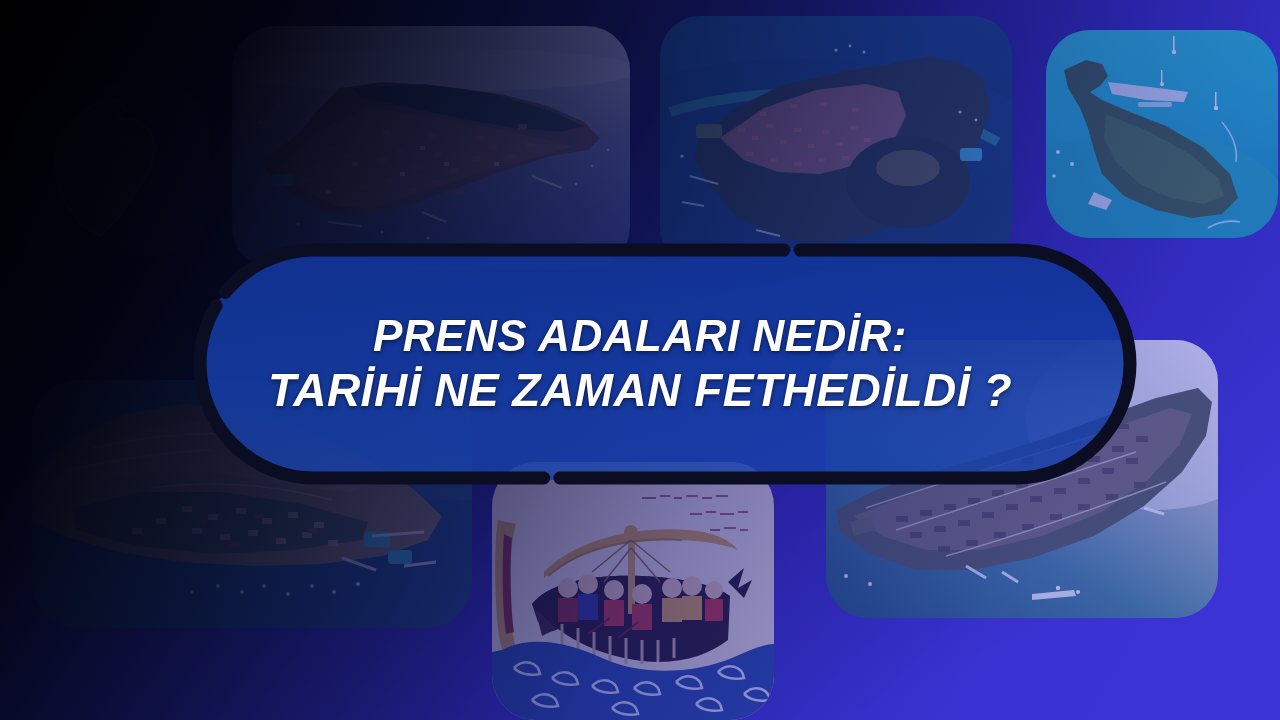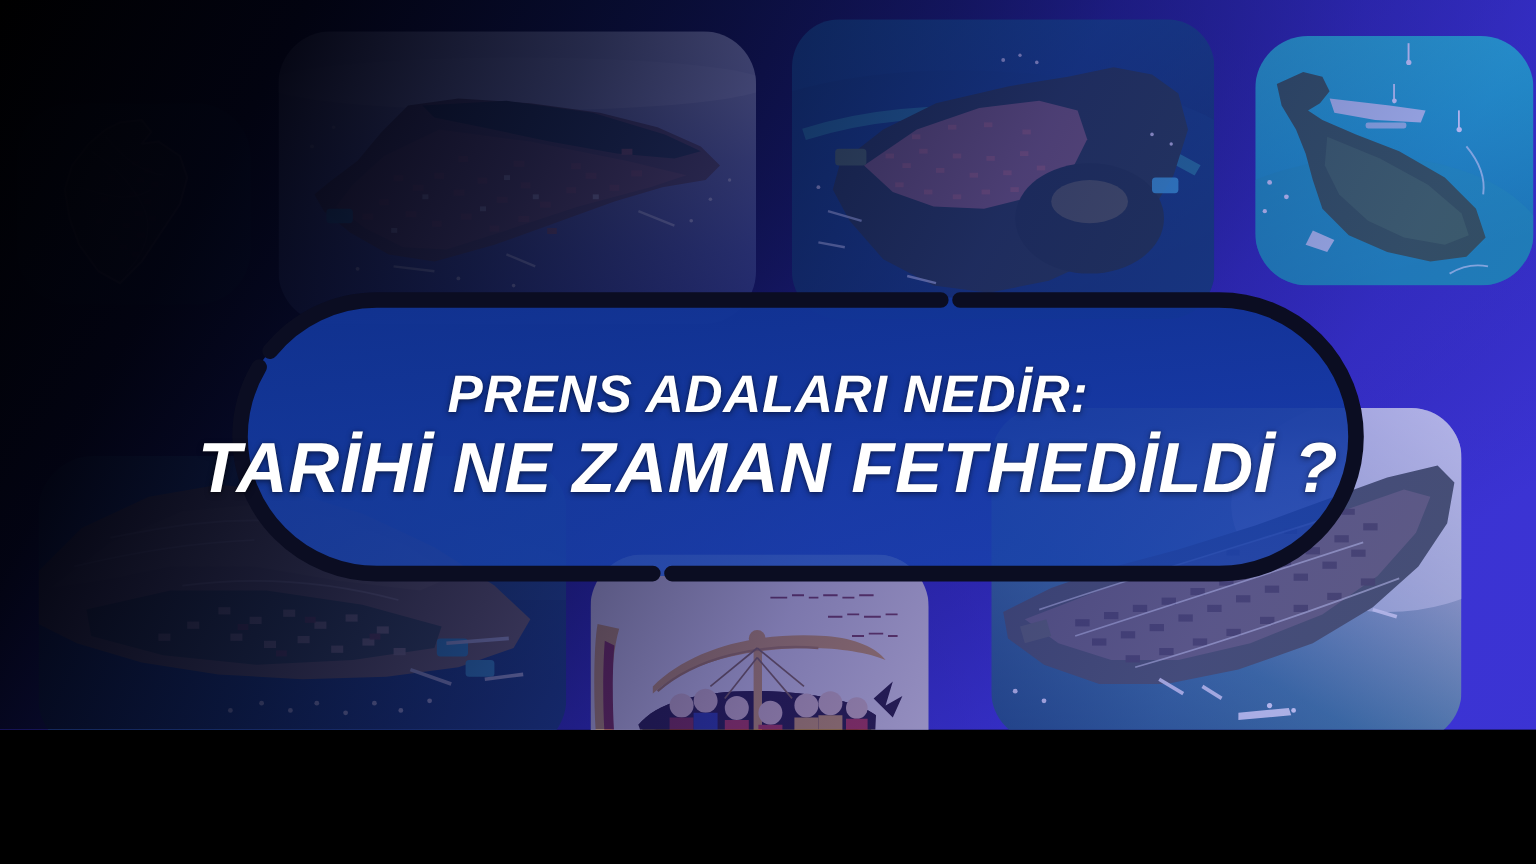--- a/index.html
+++ b/index.html
@@ -2,21 +2,21 @@
 <html><head>
 <meta charset="utf-8">
 <style>
   html,body{margin:0;padding:0;}
   body{
     width:1280px;height:720px;overflow:hidden;
     font-family:"Liberation Sans",sans-serif;
     background:#000;
   }
   #stage{
-    position:relative;width:1280px;height:608px;overflow:hidden;
+    position:relative;width:1280px;height:720px;overflow:hidden;
     background:
       radial-gradient(120% 120% at 0% 0%, #000000 0%, #010108 18%, #050a22 34%, #101550 52%, #2a25a5 74%, #3a33cf 100%);
   }
   .bgtint{
     position:absolute;inset:0;
     background:linear-gradient(118deg, rgba(0,0,0,1) 0%, rgba(2,3,16,0.98) 16%, rgba(8,12,48,0.85) 32%, rgba(30,28,140,0.55) 58%, rgba(57,48,214,0.35) 80%, rgba(64,54,226,0.25) 100%);
     pointer-events:none;
   }
   .tile{
     position:absolute;overflow:hidden;border-radius:42px;
@@ -38,21 +38,21 @@
     position:absolute;left:0;top:248px;width:1280px;height:232px;
     display:flex;flex-direction:column;justify-content:center;align-items:center;
     gap:6px;
   }
   .tline{
     font-size:44px;font-weight:bold;font-style:italic;color:#ffffff;
     letter-spacing:0.5px;white-space:nowrap;line-height:1.06;
     text-shadow:0 2px 5px rgba(0,0,0,0.45), 0 0 2px rgba(0,0,0,0.35);
     text-align:center;
   }
-  .tline.l2{font-size:59px;}
+  .tline.l2{font-size:46px;}
 </style>
 </head>
 <body>
 
 <div id="stage">
 
   <div class="tile" style="left:14px;top:86px;width:195px;height:168px;border-radius:46px;">
     <svg viewBox="0 0 195 168" preserveAspectRatio="none">
       <defs>
         <linearGradient id="w1" x1="0" y1="0" x2="1" y2="1">

